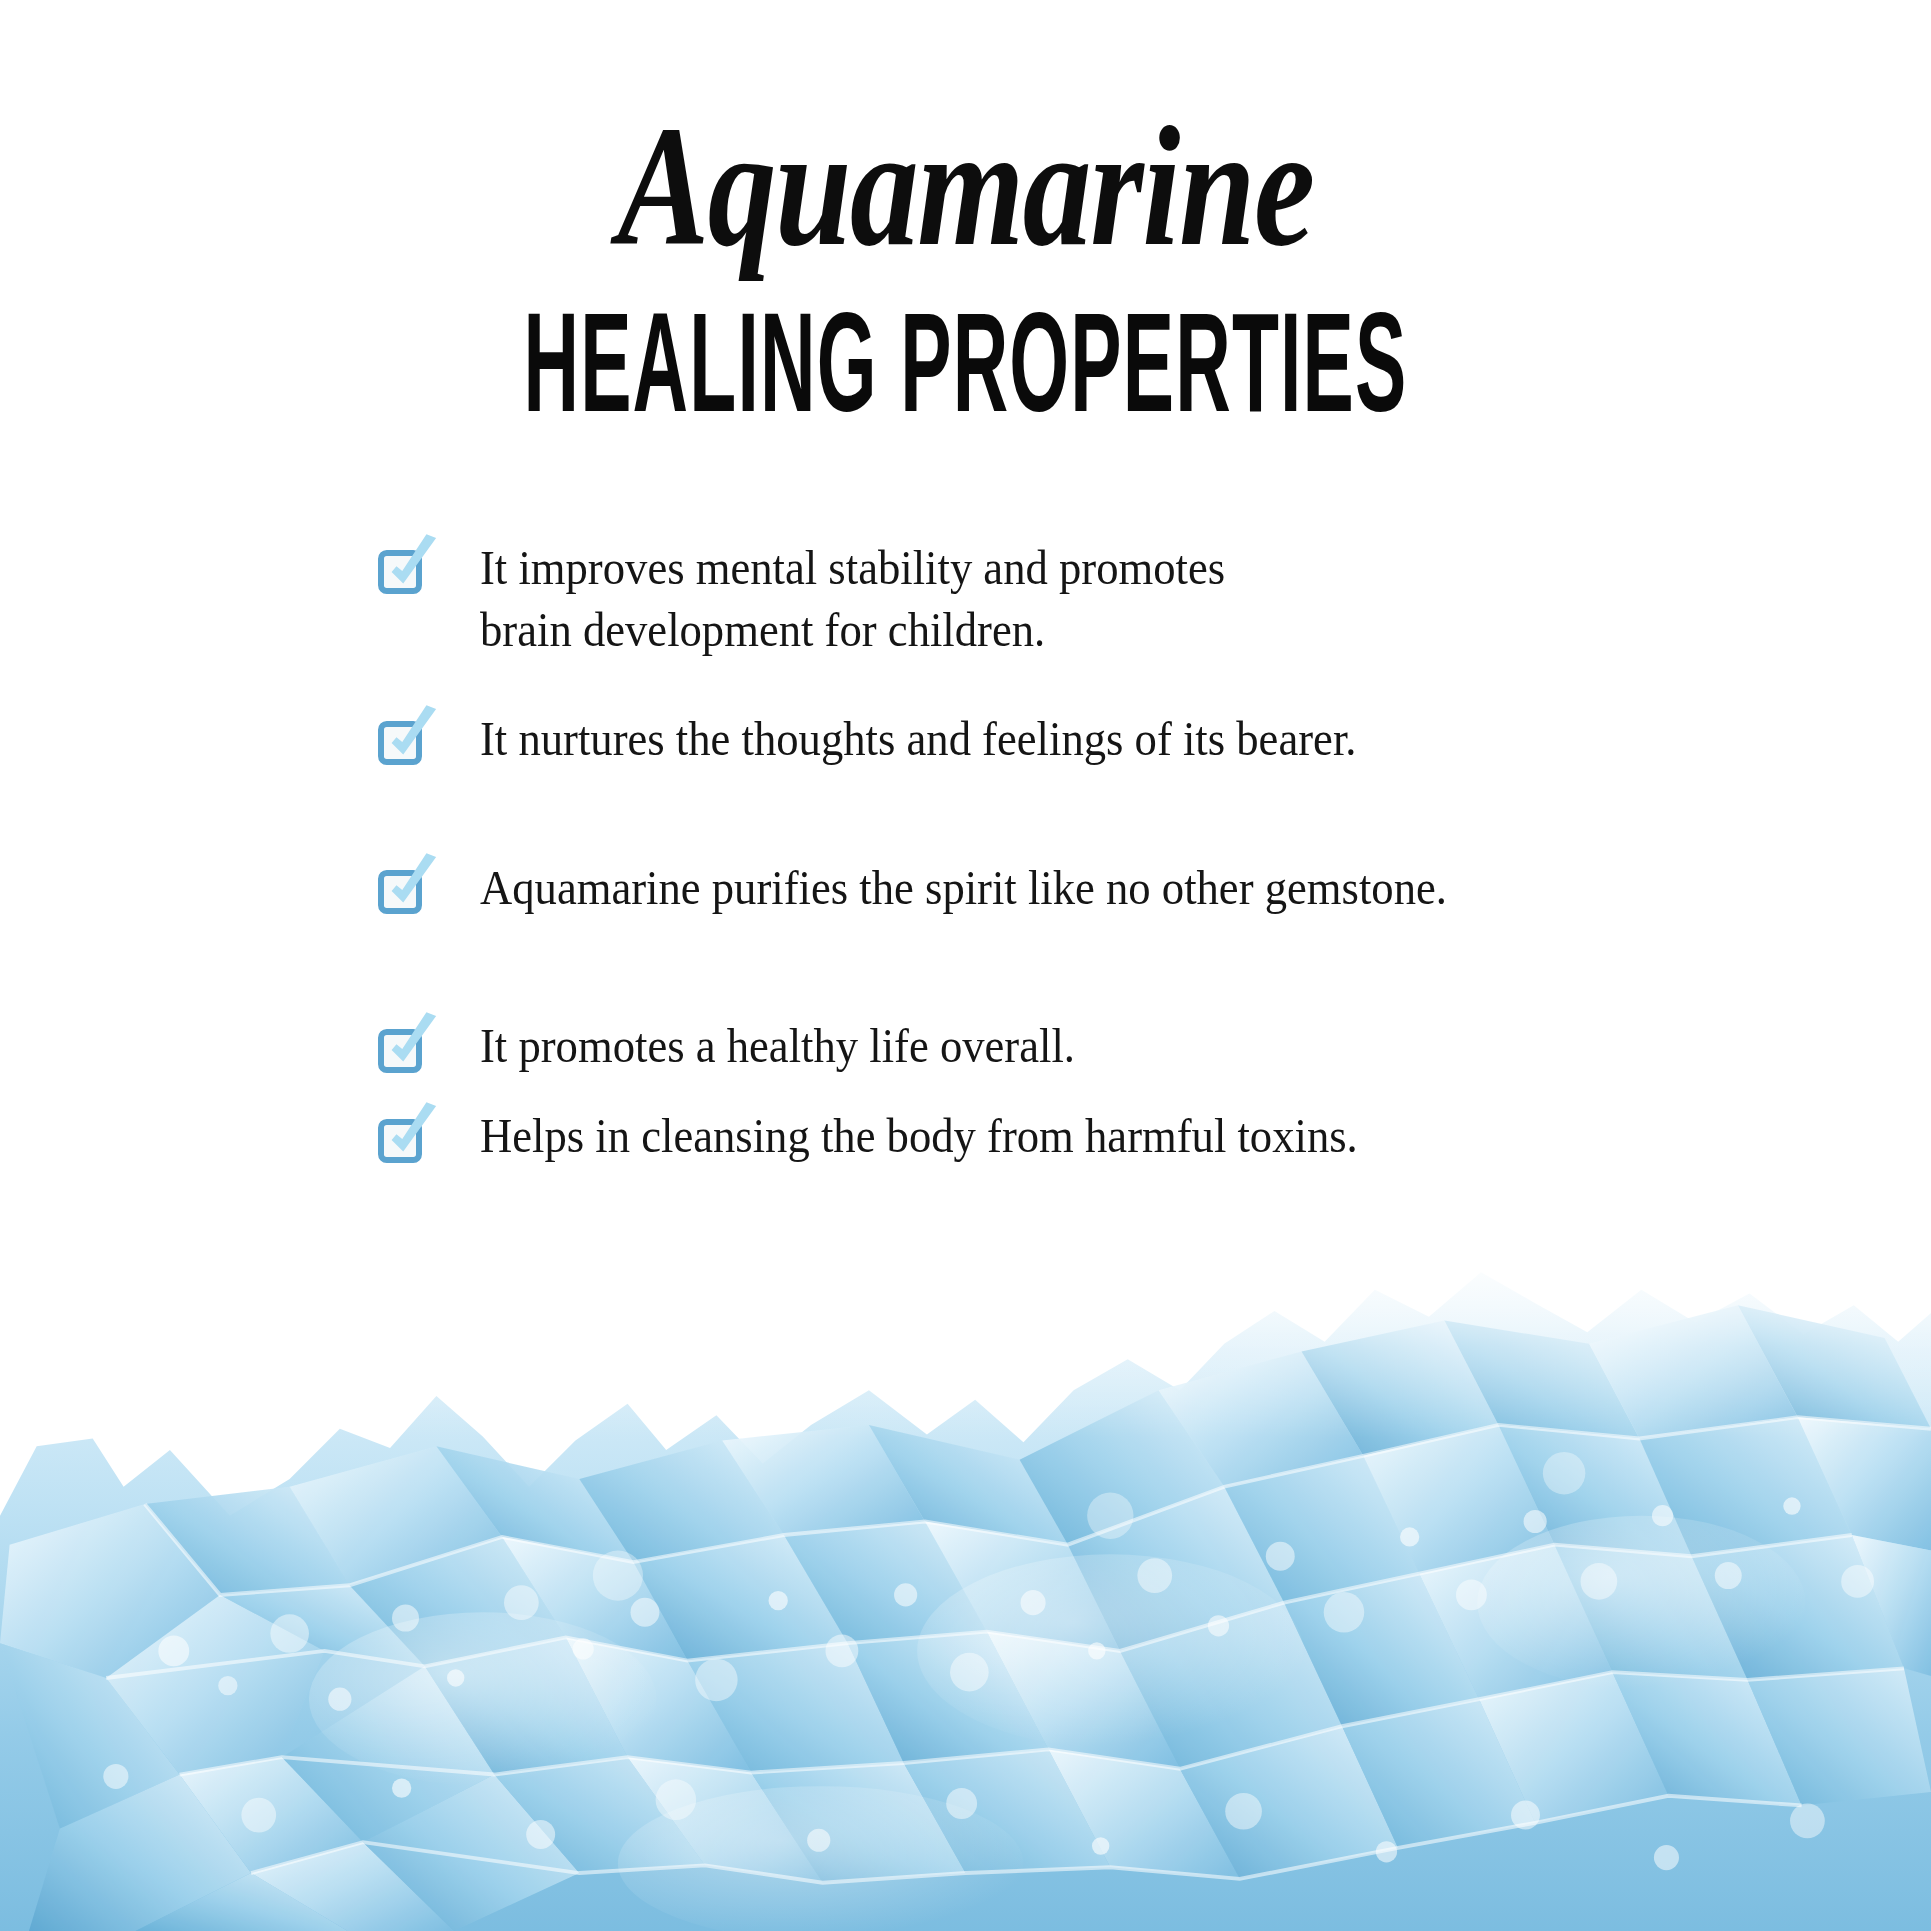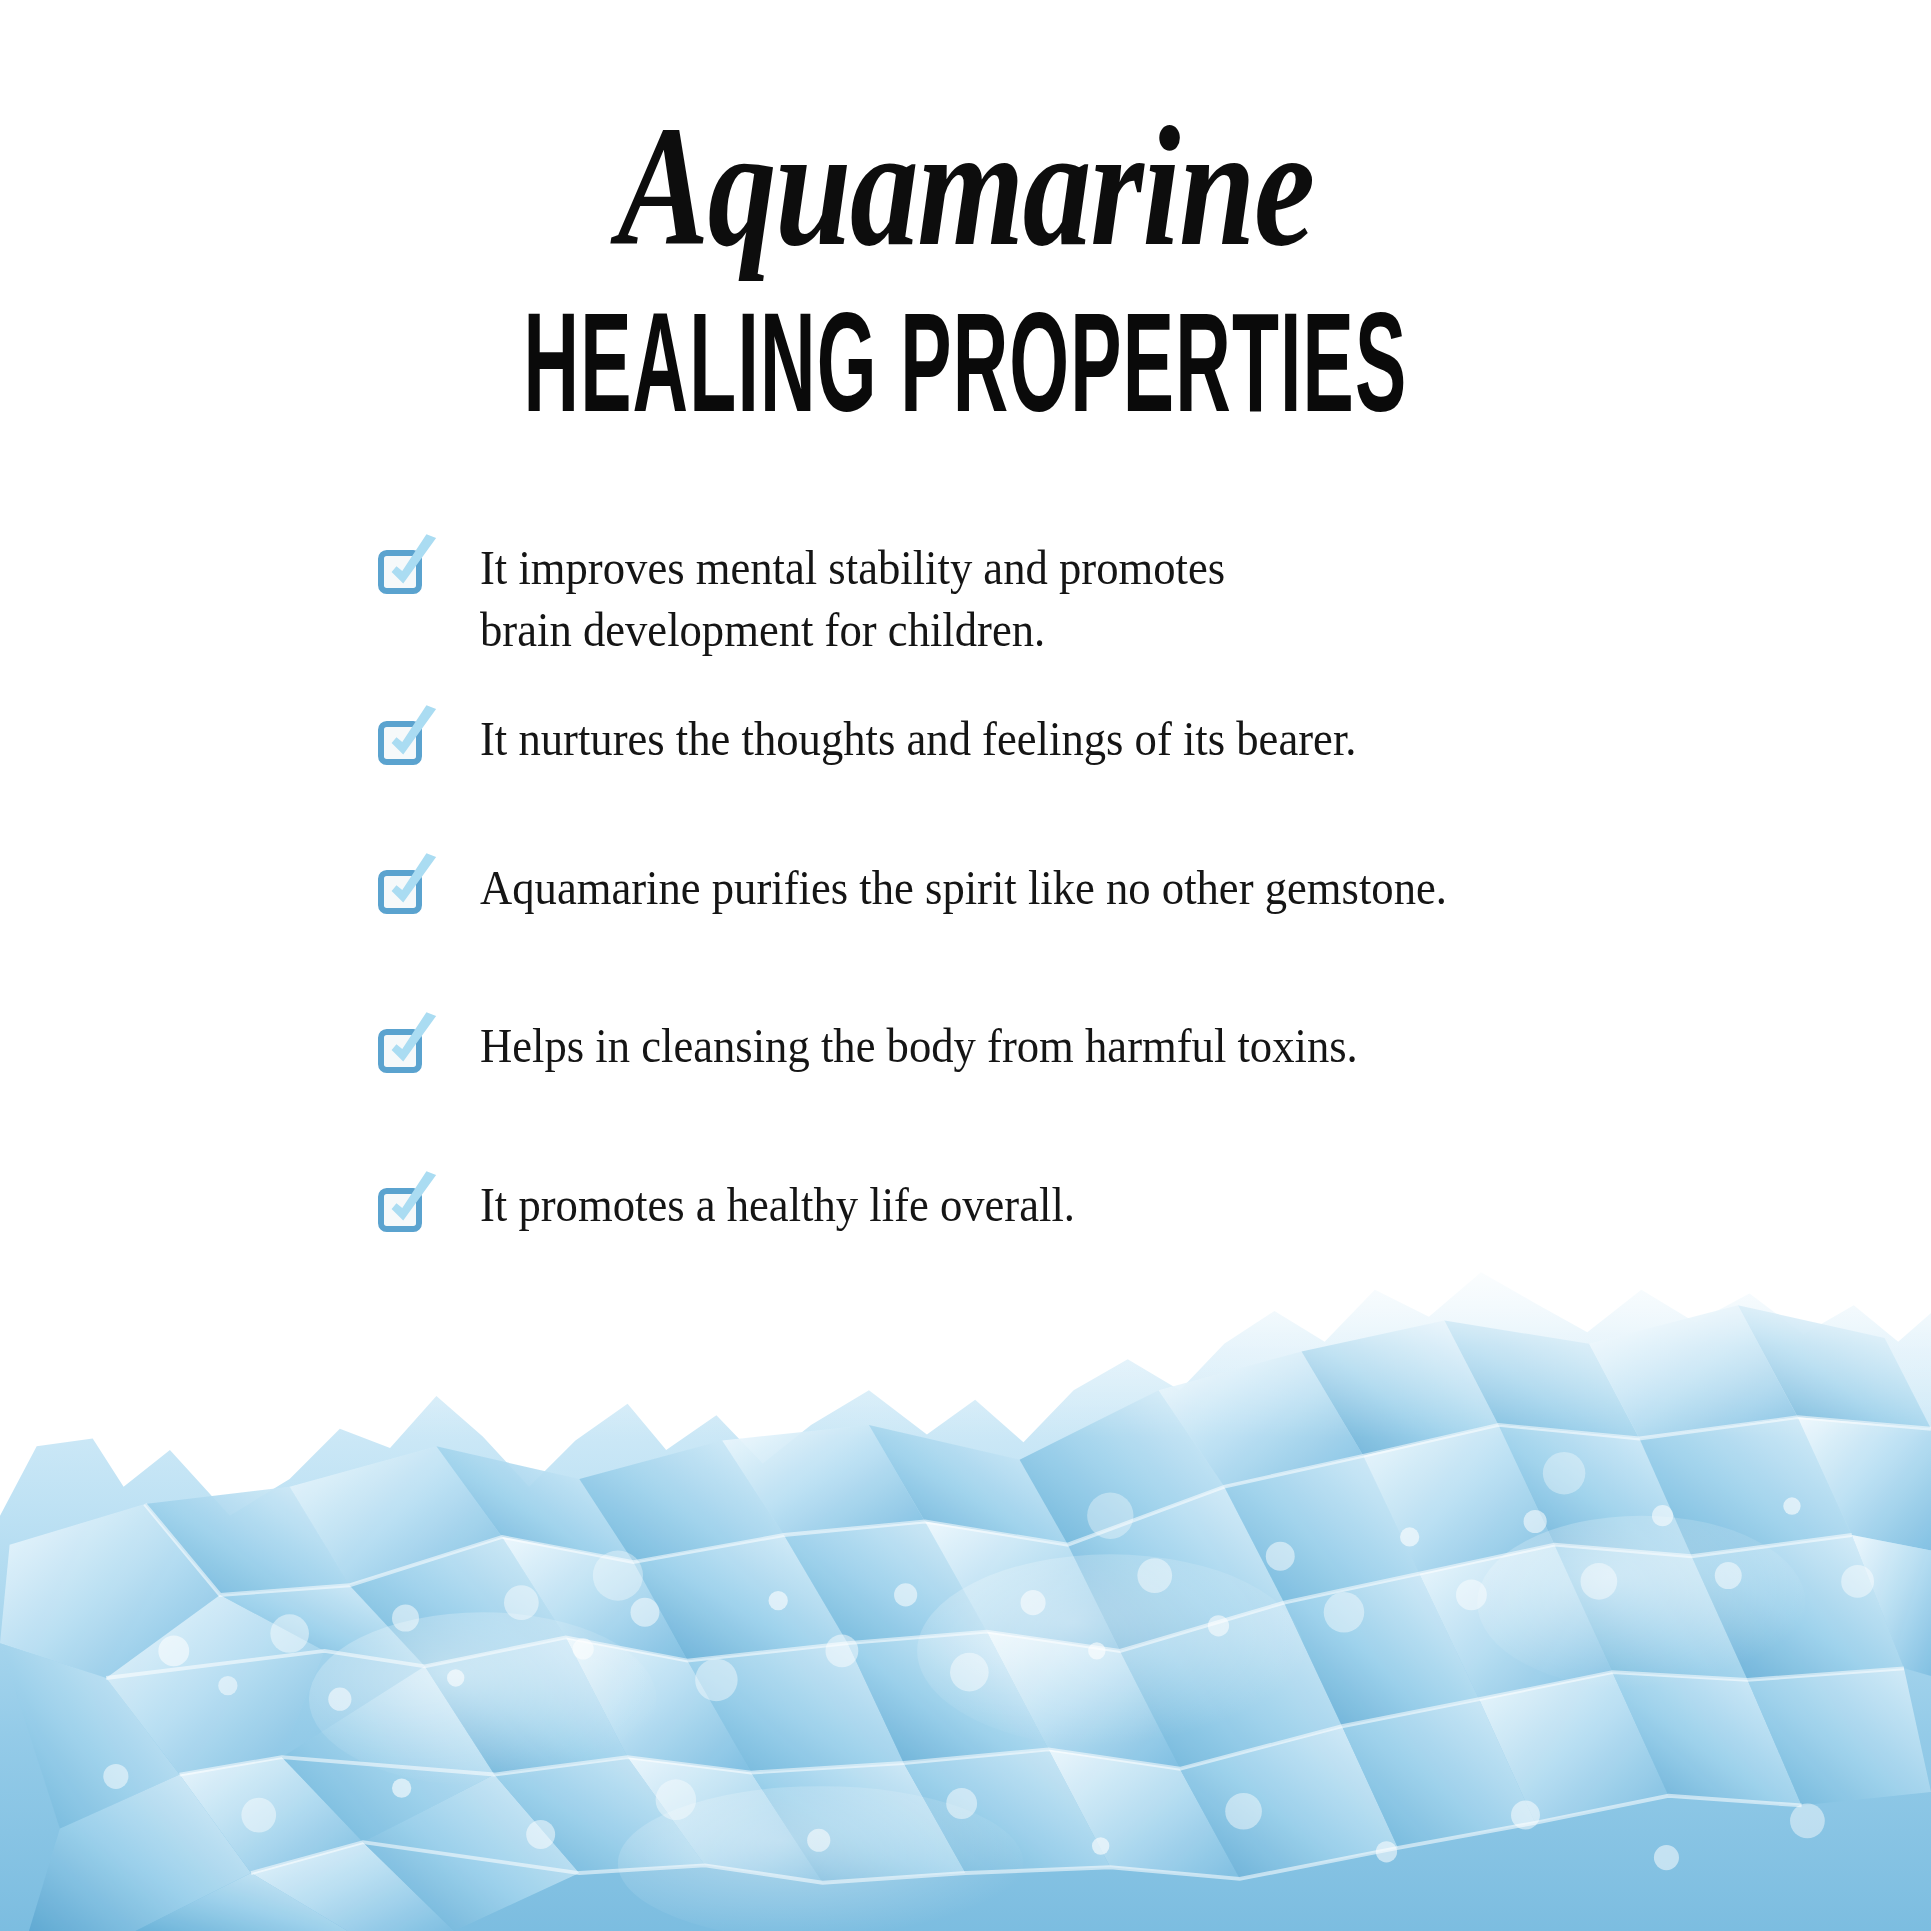--- a/index.html
+++ b/index.html
@@ -176,38 +176,38 @@
     <div class="list-item gap-xl">
       <span class="cb-wrap">
         <span class="cb-box"></span>
         <svg class="cb-check" viewBox="0 0 62 62">
           <path d="M12 33 L24 45 L58 -2 L48 -6 L23 32 L17 27 Z" fill="#aadcf2"></path>
         </svg>
       </span>
       <span class="item-text">Aquamarine purifies the spirit like no other gemstone.</span>
     </div>
 
+    <div class="list-item">
+      <span class="cb-wrap">
+        <span class="cb-box"></span>
+        <svg class="cb-check" viewBox="0 0 62 62">
+          <path d="M12 33 L24 45 L58 -2 L48 -6 L23 32 L17 27 Z" fill="#aadcf2"></path>
+        </svg>
+      </span>
+      <span class="item-text">It promotes a healthy life overall.</span>
+    </div>
+
     <div class="list-item gap-xl">
       <span class="cb-wrap">
         <span class="cb-box"></span>
         <svg class="cb-check" viewBox="0 0 62 62">
           <path d="M12 33 L24 45 L58 -2 L48 -6 L23 32 L17 27 Z" fill="#aadcf2"></path>
         </svg>
       </span>
       <span class="item-text">Helps in cleansing the body from harmful toxins.</span>
-    </div>
-
-    <div class="list-item">
-      <span class="cb-wrap">
-        <span class="cb-box"></span>
-        <svg class="cb-check" viewBox="0 0 62 62">
-          <path d="M12 33 L24 45 L58 -2 L48 -6 L23 32 L17 27 Z" fill="#aadcf2"></path>
-        </svg>
-      </span>
-      <span class="item-text">It promotes a healthy life overall.</span>
     </div>
 
   </div>
 
   <div class="ice">
     <svg viewBox="0 0 2000 760" preserveAspectRatio="none">
       <defs>
         <linearGradient id="gBase" x1="0" y1="0" x2="0" y2="1">
           <stop offset="0%" stop-color="#e8f5fc"></stop>
           <stop offset="35%" stop-color="#bfe2f4"></stop>

